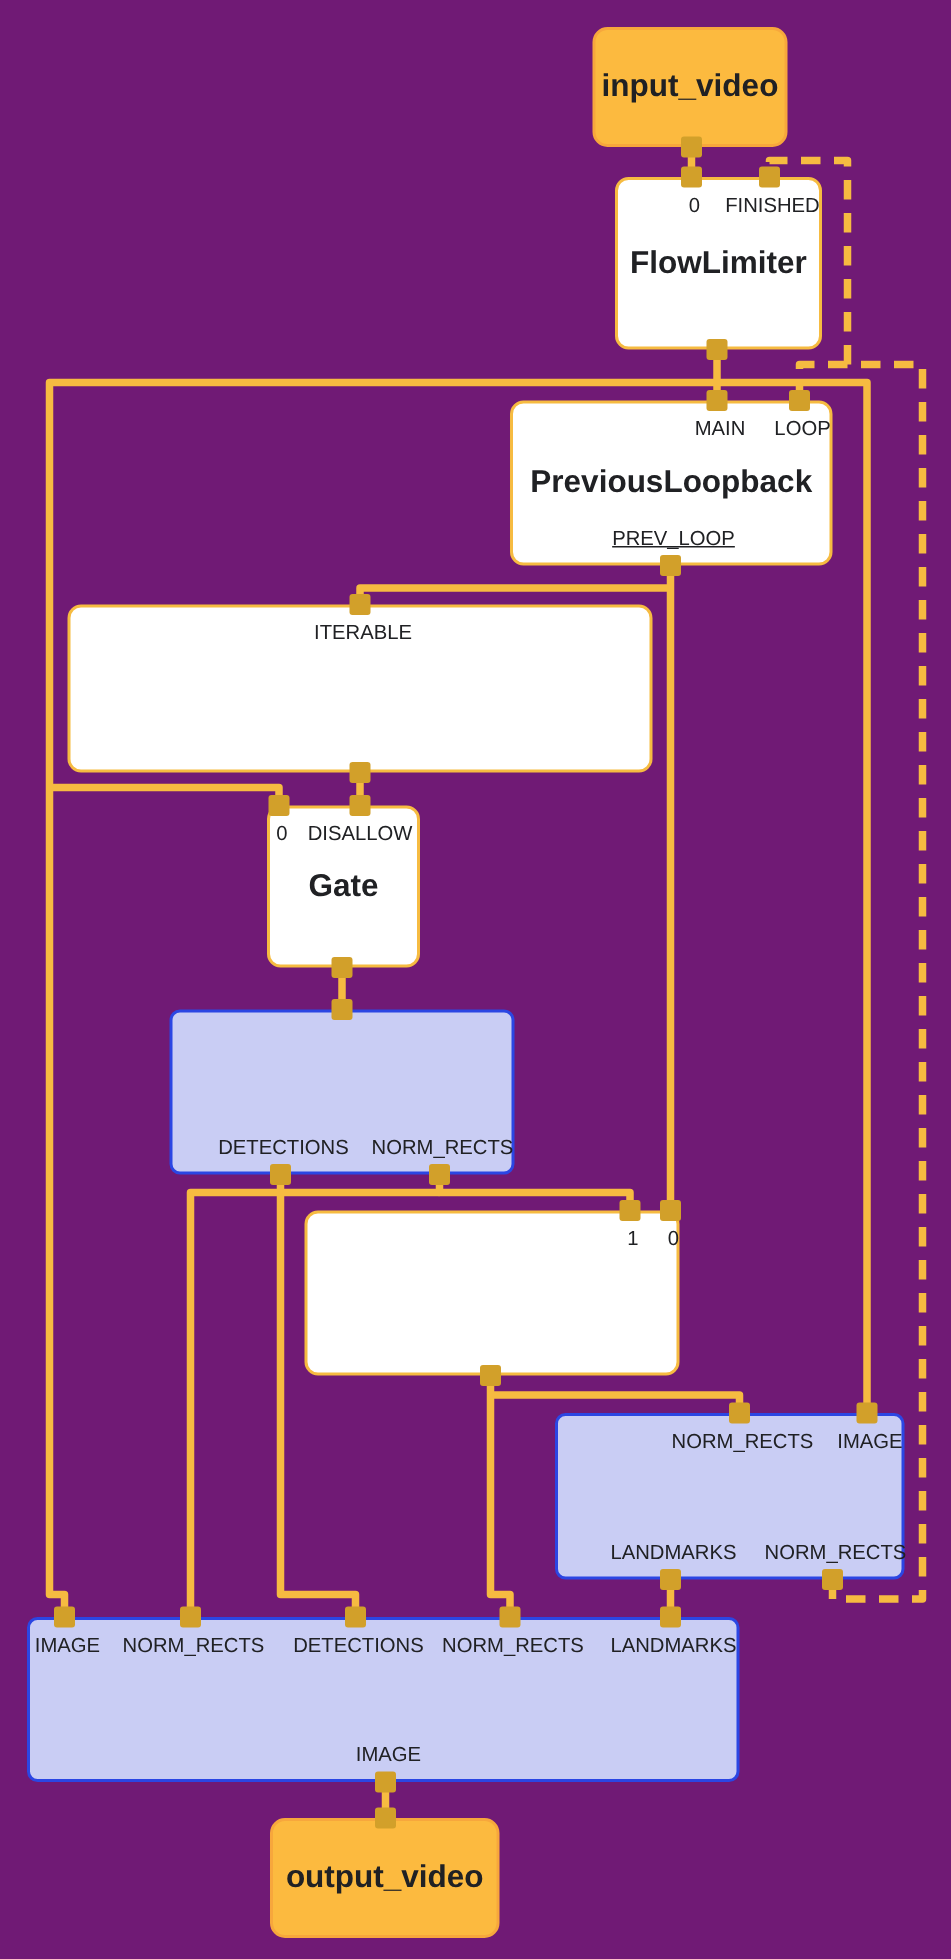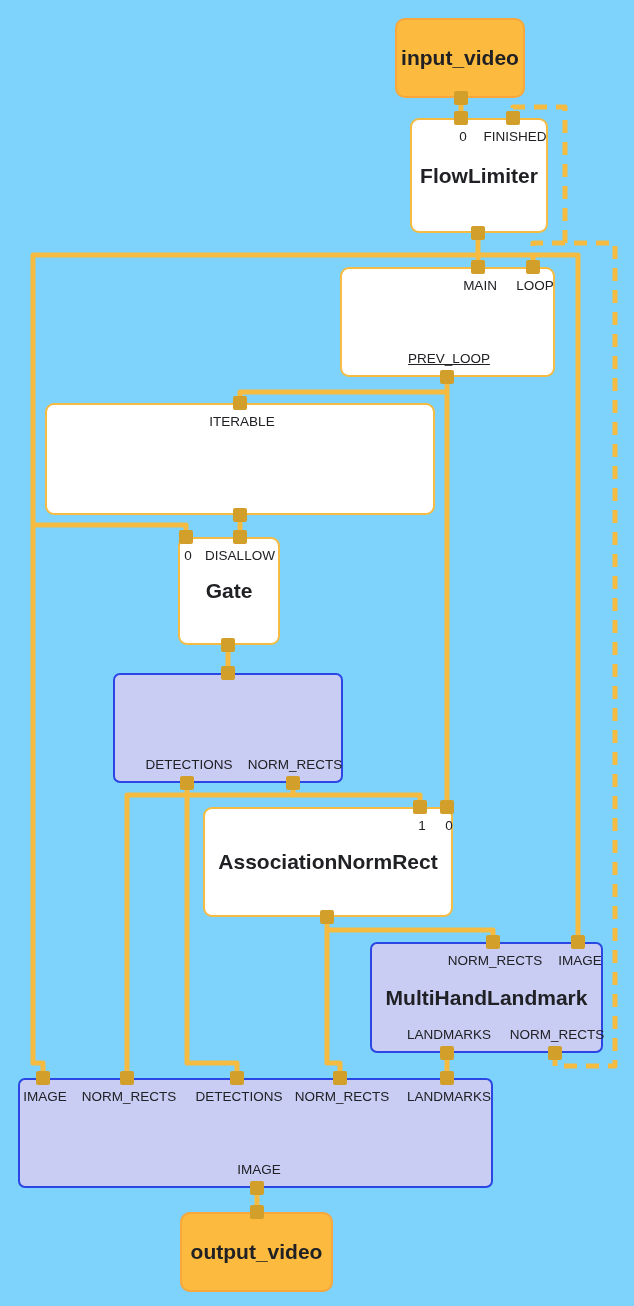--- a/index.html
+++ b/index.html
@@ -5,21 +5,21 @@
   html, body {
     margin: 0;
     padding: 0;
     background: #ffffff;
     font-family: "Liberation Sans", sans-serif;
   }
   #canvas {
     position: relative;
     width: 634px;
     height: 1306px;
-    background: #7dd3fc;
+    background: #701a75;
     overflow: hidden;
   }
   #edge-layer {
     position: absolute;
     left: 0; top: 0;
     width: 634px; height: 1306px;
   }
   #edge-layer polyline {
     fill: none;
     stroke: var(--edge, #F6BB41);
@@ -102,43 +102,42 @@
   <div id="node-layer">
       <div class="node stream" style="left: 395px; top: 18px; width: 130px; height: 80px;">
         <div class="node-title">input_video</div>
       </div>
       <div class="node calculator" style="left: 410px; top: 118px; width: 138px; height: 115px;">
         <div class="node-title">FlowLimiter</div>
         <div class="port-label top" style="left: 51px;">0</div>
         <div class="port-label top" style="left: 103px;">FINISHED</div>
       </div>
       <div class="node calculator" style="left: 340px; top: 267px; width: 215px; height: 110px;">
+        <div class="node-title">PreviousLoopback</div>
         <div class="port-label top" style="left: 138px;">MAIN</div>
         <div class="port-label top" style="left: 193px;">LOOP</div>
         <div class="port-label bottom" style="left: 107px; text-decoration: underline;">PREV_LOOP</div>
       </div>
       <div class="node calculator" style="left: 45px; top: 403px; width: 390px; height: 112px;">
         <div class="port-label top" style="left: 195px;">ITERABLE</div>
       </div>
       <div class="node calculator" style="left: 178px; top: 537px; width: 102px; height: 108px;">
         <div class="node-title">Gate</div>
         <div class="port-label top" style="left: 8px;">0</div>
         <div class="port-label top" style="left: 60px;">DISALLOW</div>
       </div>
       <div class="node subgraph" style="left: 113px; top: 673px; width: 230px; height: 110px;">
         <div class="port-label bottom" style="left: 74px;">DETECTIONS</div>
         <div class="port-label bottom" style="left: 180px;">NORM_RECTS</div>
       </div>
       <div class="node calculator" style="left: 203px; top: 807px; width: 250px; height: 110px;">
-        <div class="node-title">AssociationNormRect</div>
         <div class="port-label top" style="left: 217px;">1</div>
         <div class="port-label top" style="left: 244px;">0</div>
       </div>
       <div class="node subgraph" style="left: 370px; top: 942px; width: 233px; height: 111px;">
-        <div class="node-title">MultiHandLandmark</div>
         <div class="port-label top" style="left: 123px;">NORM_RECTS</div>
         <div class="port-label top" style="left: 208px;">IMAGE</div>
         <div class="port-label bottom" style="left: 77px;">LANDMARKS</div>
         <div class="port-label bottom" style="left: 185px;">NORM_RECTS</div>
       </div>
       <div class="node subgraph" style="left: 18px; top: 1078px; width: 475px; height: 110px;">
         <div class="port-label top" style="left: 25px;">IMAGE</div>
         <div class="port-label top" style="left: 109px;">NORM_RECTS</div>
         <div class="port-label top" style="left: 219px;">DETECTIONS</div>
         <div class="port-label top" style="left: 322px;">NORM_RECTS</div>

